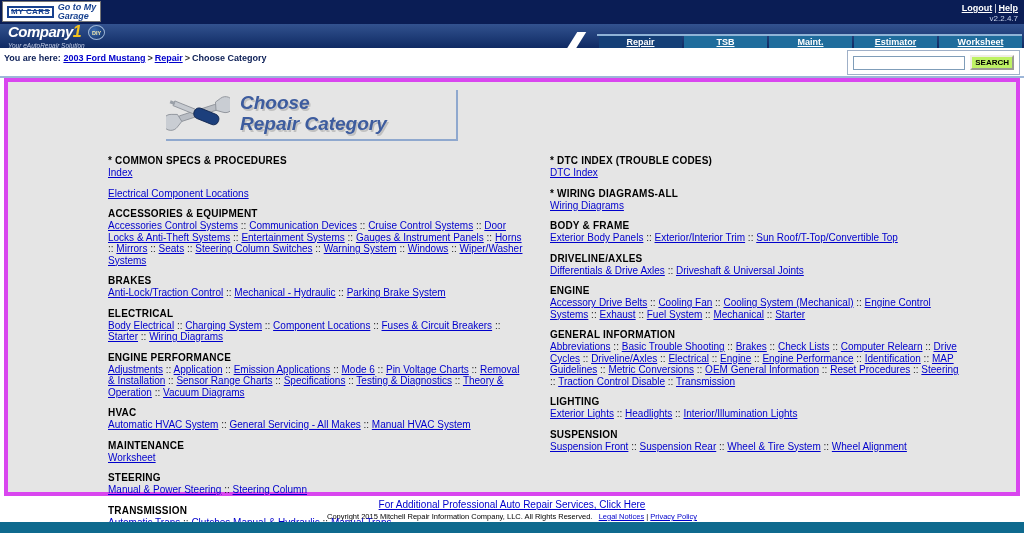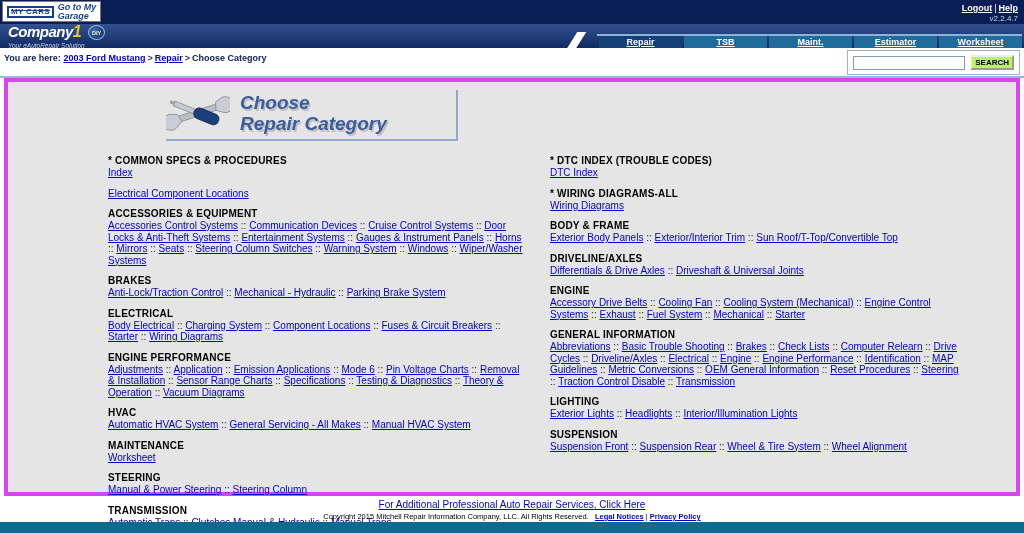--- a/index.html
+++ b/index.html
@@ -90,21 +90,21 @@
   .section h3 { margin:0 0 1px 0; font-size:10px; color:#000; letter-spacing:0.2px; }
   .section .links { font-size:10px; line-height:11.5px; color:#000; }
   .section .links a { color:#0000cc; text-decoration:underline; }
   .lsep { color:#222; }
 
   
   .footer { text-align:center; padding-top:3px; }
   .footer .f-link { font-size:10px; }
   .footer .f-link a { color:#0000cc; text-decoration:underline; }
   .f-copy { font-size:7.5px; color:#000; margin-top:2px; }
-  .f-copy a { color:#0000cc; text-decoration:underline; font-weight:bold; }
+  .f-copy a { color:#0000cc; text-decoration:underline; font-weight:normal; }
   .f-top { font-size:10px; font-weight:bold; margin-top:1px; color:#0000cc; }
   .f-top a { color:#0000cc; text-decoration:underline; }
   .bottombar { position:absolute; left:0; bottom:0; width:1024px; height:11px; background:#0e6a8e; }
 </style>
 </head>
 <body>
 
 <div class="topbar">
   <div class="plate-box">
     <span class="plate">

